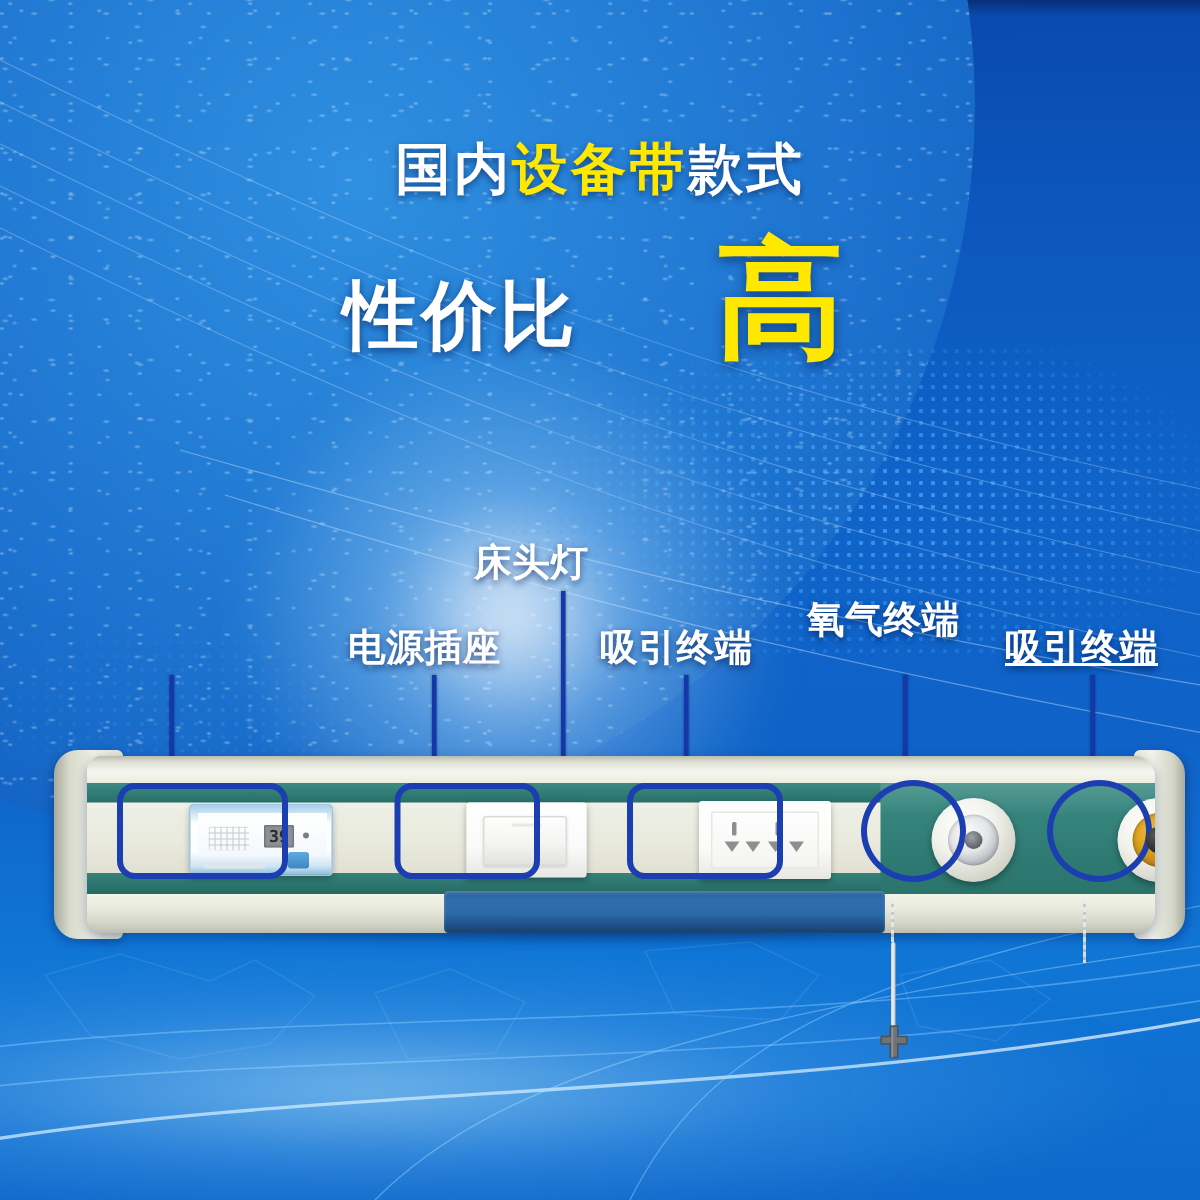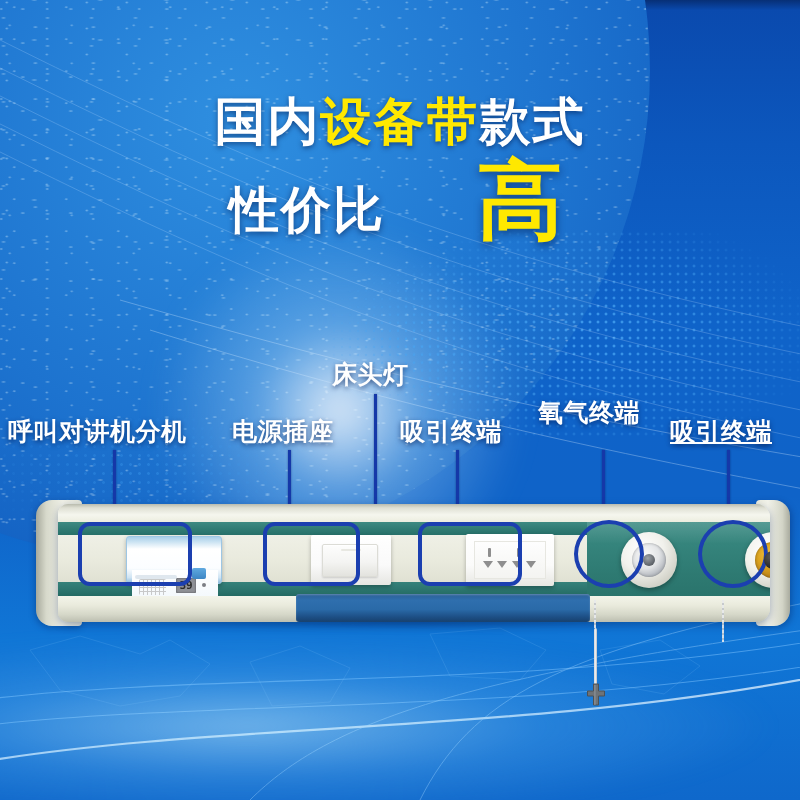--- a/index.html
+++ b/index.html
@@ -105,21 +105,21 @@
   .lowmap {
     position:absolute; left:0; bottom:0; width:100%; height:190px;
     opacity:.3;
   }
 
   
   .headline { position:absolute; left:0; top:0; width:100%; }
   .hl-row1 {
     position:absolute; left:0; top:88px; width:100%;
     text-align:center;
-    font-size:51px; font-weight:bold; letter-spacing:2px;
+    font-size:37px; font-weight:bold; letter-spacing:2px;
     white-space:nowrap;
   }
   .hl-row1 .seg { display:inline-block; }
   .w-white { color:#ffffff; text-shadow:0 2px 5px rgba(0,20,70,.55); }
   .w-yellow { color:#ffe800; text-shadow:0 2px 5px rgba(0,20,70,.55); }
 
   .hl-row2 {
     position:absolute; left:0; top:166px; width:100%;
     display:flex; align-items:center; justify-content:center;
     gap:64px;
@@ -237,21 +237,20 @@
   .intercom {
     left:68px; top:32px; width:96px; height:48px;
     border-radius:3px;
     background:linear-gradient(180deg,#a9cfe9 0%,#c9e2f2 10%,#ffffff 26%,#fbfdff 68%,#cfe4f3 88%,#8fbcdd 100%);
     box-shadow:0 2px 4px rgba(0,0,0,.25);
     border:1px solid #9dc6e4;
   }
   .ic-screen {
     position:absolute; left:5px; top:5px; width:86px; height:29px;
     background:linear-gradient(180deg,#ffffff,#f3f8fc);
-    margin-top:28px;
   }
   .ic-grille {
     position:absolute; left:7px; top:9px; width:27px; height:16px;
     background-image:
       linear-gradient(90deg, #b9b9b9 1px, rgba(0,0,0,0) 1px),
       linear-gradient(180deg, #b9b9b9 1px, rgba(0,0,0,0) 1px);
     background-size:4px 4px;
     opacity:.75;
     border-radius:2px;
   }
@@ -431,27 +430,26 @@
     <span class="seg w-white">国内</span><span class="seg w-yellow">设备带</span><span class="seg w-white">款式</span>
   </div>
   <div class="hl-row2">
     <span class="hl-sub">性价比</span>
     <span class="hl-big">高</span>
   </div>
 </div>
 
 <div class="callouts">
 
-  <div class="callout-label" style="left:8px; top:415px;">呼叫对讲机分机</div>
   <div class="lead-line" style="left:113px; top:450px; height:70px;"></div>
 
   <div class="callout-label" style="left:232px; top:415px;">电源插座</div>
   <div class="lead-line" style="left:288px; top:450px; height:80px;"></div>
 
-  <div class="callout-label" style="left:332px; top:358px;">床头灯</div>
+  <div class="callout-label" style="left:316px; top:358px;">床头灯</div>
   <div class="lead-line" style="left:374px; top:394px; height:210px;"></div>
 
   <div class="callout-label" style="left:400px; top:415px;">吸引终端</div>
   <div class="lead-line" style="left:456px; top:450px; height:80px;"></div>
 
   <div class="callout-label" style="left:538px; top:396px;">氧气终端</div>
   <div class="lead-line" style="left:602px; top:450px; height:78px;"></div>
 
   <div class="callout-label" style="left:670px; top:415px;text-decoration:underline;">吸引终端</div>
   <div class="lead-line" style="left:727px; top:450px; height:78px;"></div>

